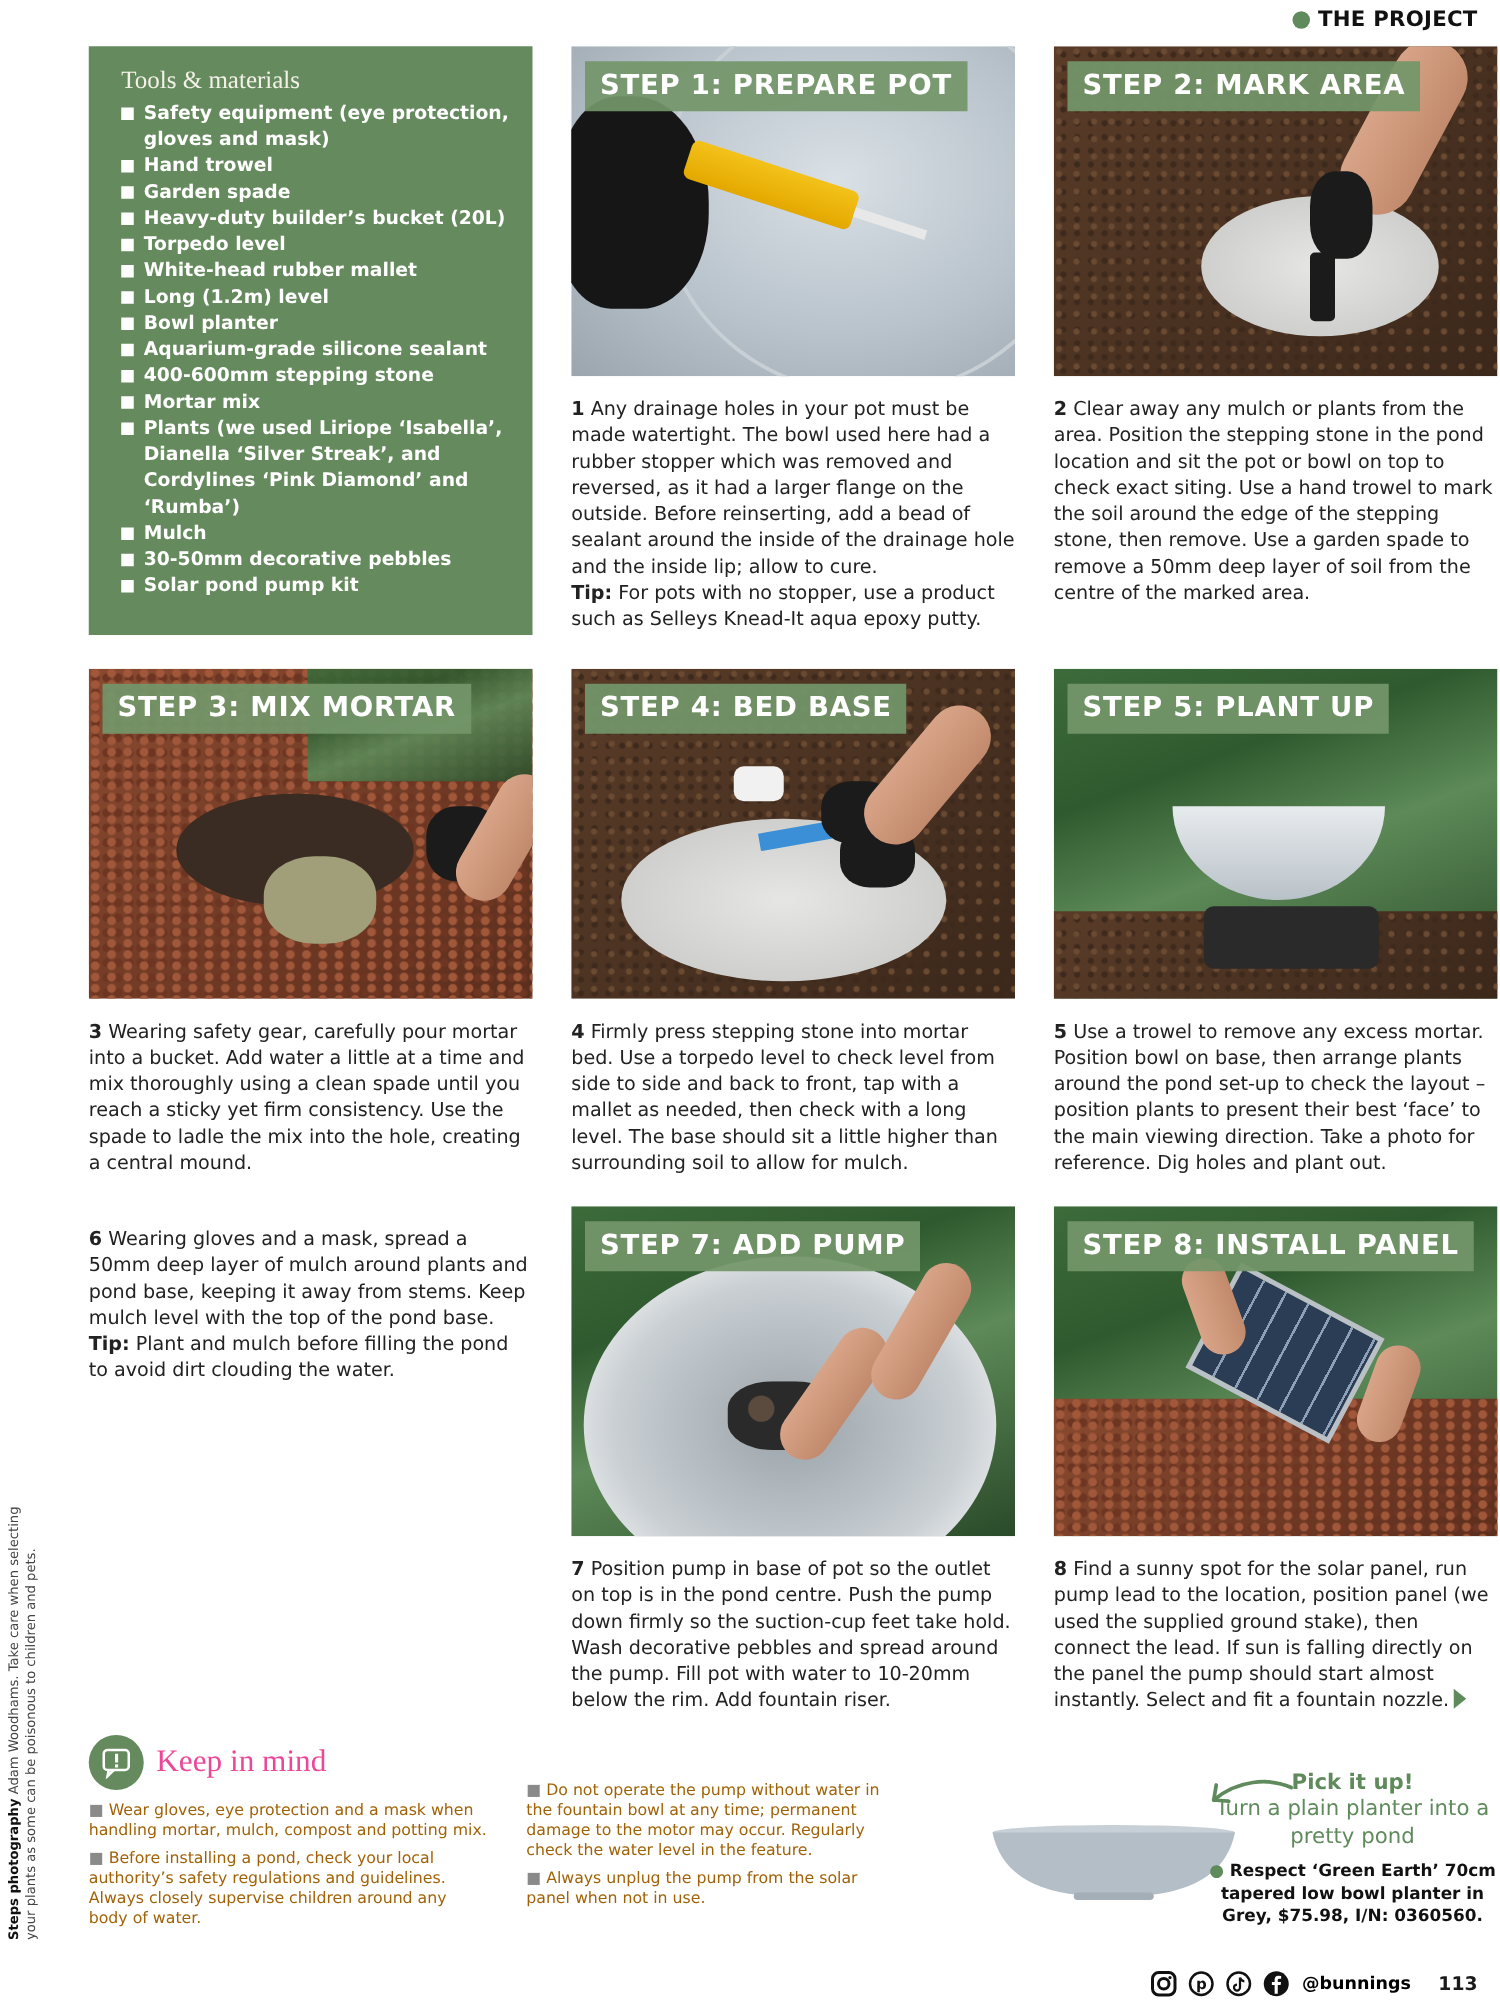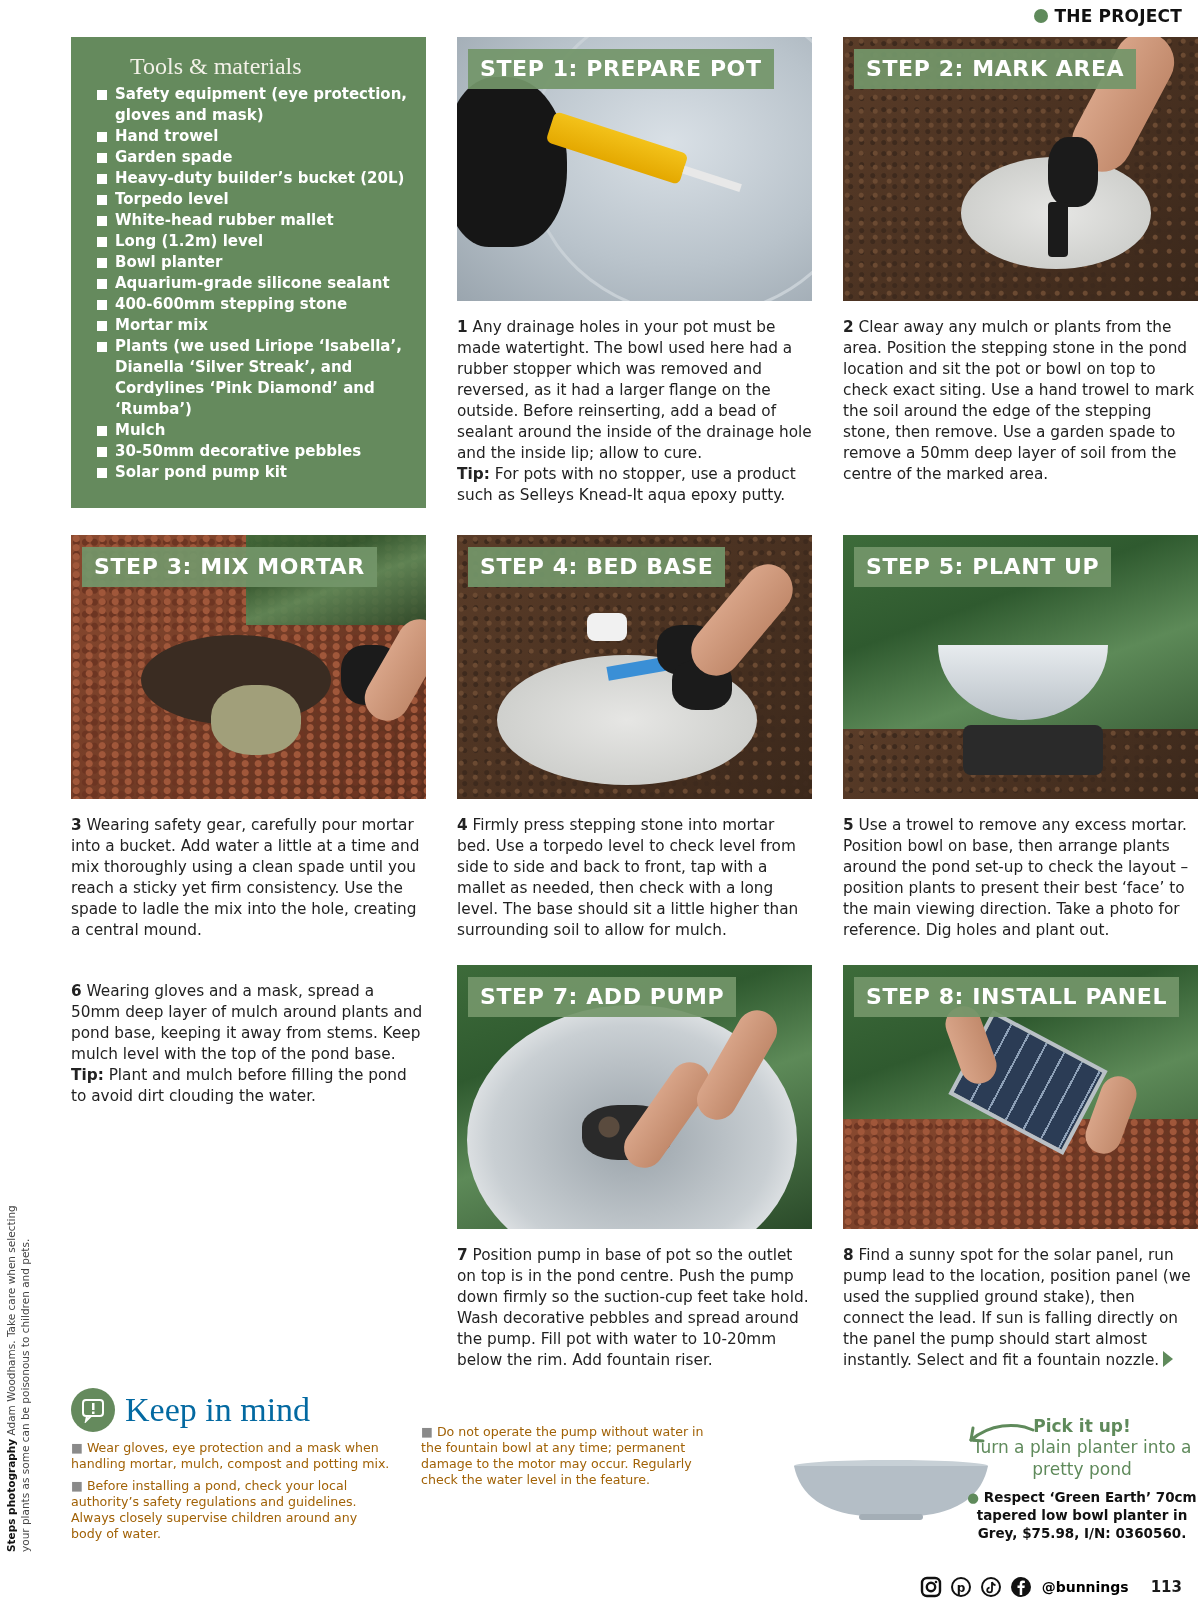--- a/index.html
+++ b/index.html
@@ -6,21 +6,21 @@
   html, body { width: 1200px; height: 1604px; background: #ffffff; overflow: hidden; }
   body { position: relative; font-family: "Liberation Sans", sans-serif; color: #1a1a1a; }
 
   .section-tag { position: absolute; top: 6px; right: 18px; display: flex; align-items: center; gap: 6px;
     font-family: "DejaVu Sans", sans-serif; font-weight: bold; font-size: 17px; letter-spacing: 0.2px; color: #111; }
   .section-tag .dot { width: 14px; height: 14px; border-radius: 50%; background: #5f8a5b; display: inline-block; }
 
   
   .tools { position: absolute; left: 71px; top: 37px; width: 355px; height: 471px; background: #658a5d; color: #fff;
     padding: 16px 18px 10px 26px; }
-  .tools h2 { font-family: "Liberation Serif", serif; font-weight: normal; font-size: 24px; margin-bottom: 4px; color: #f3f1e8; margin-left: 33px; }
+  .tools h2 { font-family: "Liberation Serif", serif; font-weight: normal; font-size: 20px; margin-bottom: 4px; color: #f3f1e8; }
   .tools ul { list-style: none; }
   .tools li { position: relative; padding-left: 18px; font-family: "DejaVu Sans", sans-serif; font-weight: bold; font-size: 15px; line-height: 21px; }
   .tools li::before { content: ""; position: absolute; left: 0; top: 6px; width: 10px; height: 10px; background: #ffffff; }
 
   
   .step { position: absolute; width: 355px; }
   .photo { position: relative; width: 355px; height: 264px; overflow: hidden; }
   .photo .label { position: absolute; left: 11px; top: 12px; height: 40px; padding: 0 12px; background: rgba(115,150,105,0.93);
     color: #fff; font-family: "DejaVu Sans", sans-serif; font-weight: bold; font-size: 22px; line-height: 40px; letter-spacing: 0.6px; white-space: nowrap; }
   .desc { margin-top: 16px; font-family: "DejaVu Sans", sans-serif; font-size: 15.3px; line-height: 21px; color: #222; }
@@ -45,21 +45,21 @@
   .panel { position: absolute; background: repeating-linear-gradient(90deg, #2b3c55 0 18px, #8da0b7 18px 20px),
                   repeating-linear-gradient(0deg, #2b3c55 0 18px, #8da0b7 18px 20px); border: 4px solid #b9c0c6; }
   .mulch { background: radial-gradient(circle at 40% 40%, #a0573a 0 3px, transparent 4px) 0 0/13px 9px,
                        radial-gradient(circle at 60% 60%, #6d3522 0 3px, transparent 4px) 0 0/9px 12px,
                        linear-gradient(140deg, #8a4a30, #5c2e1d); }
 
   
   .kim { position: absolute; left: 71px; top: 1388px; width: 680px; }
   .kim-head { display: flex; align-items: center; gap: 10px; }
   .kim-icon { width: 44px; height: 44px; border-radius: 50%; background: #658a5d; display: flex; align-items: center; justify-content: center; }
-  .kim-title { font-family: "Liberation Serif", serif; font-size: 34px; color: #0369a1; }
+  .kim-title { font-family: "Liberation Serif", serif; font-size: 25px; color: #ec4899; }
   .kim-cols { display: flex; gap: 30px; margin-top: 8px; }
   .kim-col { width: 320px; font-family: "DejaVu Sans", sans-serif; font-size: 12.6px; line-height: 16px; color: #a16207; }
   .kim-col p { margin-bottom: 6px; }
   .kim-col p::before { content: "■ "; color: #8a8a8a; }
   .kim-col.right { margin-top: 30px; width: 300px; }
 
   
   .credit { position: absolute; left: 4px; top: 1552px; transform: rotate(-90deg); transform-origin: left top;
     width: 330px; font-family: "DejaVu Sans", sans-serif; font-size: 10.5px; line-height: 14px; color: #444; white-space: nowrap; }
   .credit b { font-weight: bold; color: #111; }
@@ -216,20 +216,21 @@
     </div>
     <div class="kim-title">Keep in mind</div>
   </div>
   <div class="kim-cols">
     <div class="kim-col">
       <p>Wear gloves, eye protection and a mask when handling mortar, mulch, compost and potting mix.</p>
       <p>Before installing a pond, check your local authority’s safety regulations and guidelines. Always closely supervise children around any body of water.</p>
     </div>
     <div class="kim-col right" style="margin-top:-16px;">
       <p>Do not operate the pump without water in the fountain bowl at any time; permanent damage to the motor may occur. Regularly check the water level in the feature.</p>
+      <p>Always unplug the pump from the solar panel when not in use.</p>
     </div>
   </div>
 </div>
 
 <div class="credit">
   <div><b>Steps photography</b><span> Adam Woodhams. Take care when selecting</span></div>
   <div>your plants as some can be poisonous to children and pets.</div>
 </div>
 
 <svg class="arrow" viewBox="0 0 70 30">

